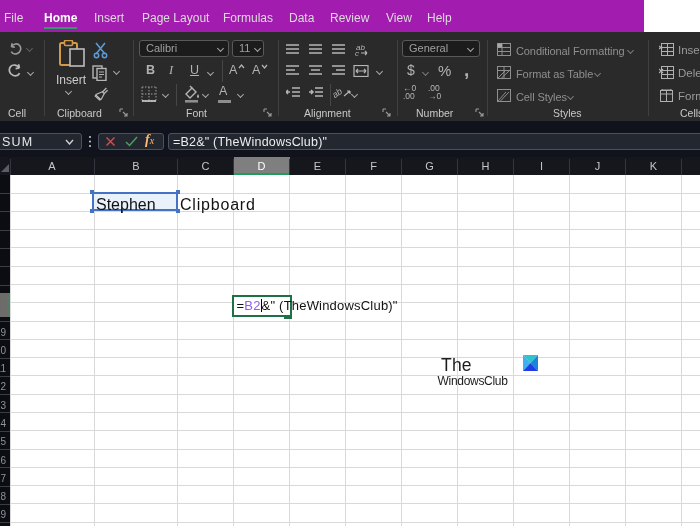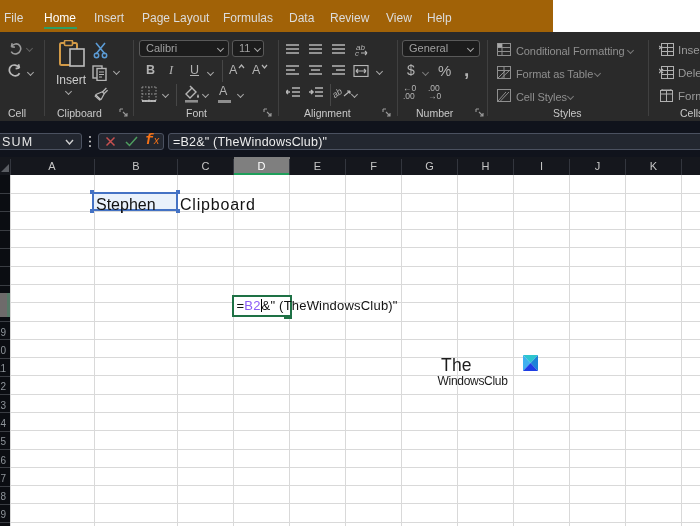--- a/index.html
+++ b/index.html
@@ -1,23 +1,23 @@
 <!DOCTYPE html>
 <html><head>
 <meta charset="utf-8">
 <style>
 *{margin:0;padding:0;box-sizing:border-box}
 html,body{width:700px;height:526px;overflow:hidden;background:#fff}
 body{font-family:"Liberation Sans",sans-serif}
 #app{position:relative;width:700px;height:526px;overflow:hidden}
 .abs{position:absolute}
 
-#topbar{position:absolute;left:0;top:0;width:553px;height:32px;background:#a16207}
+#topbar{position:absolute;left:0;top:0;width:644px;height:32px;background:#a21caf}
 .menu{position:absolute;top:11px;font-size:12px;color:#dcdcdc;white-space:nowrap}
-.menu.sel{color:#fff;font-weight:normal}
+.menu.sel{color:#fff;font-weight:bold}
 #homeline{position:absolute;left:44px;top:27px;width:33px;height:2px;background:#2e9e64}
 
 #ribbon{position:absolute;left:0;top:32px;width:700px;height:89px;background:#2a2a2a}
 .gsep{position:absolute;top:8px;height:76px;width:1px;background:#404040}
 .glabel{position:absolute;font-size:10.5px;color:#c9c9c9}
 .chv{position:absolute;width:5px;height:5px;border-right:1.3px solid #a8a8a8;border-bottom:1.3px solid #a8a8a8;transform:rotate(45deg)}
 .launch{position:absolute;width:9px;height:9px}
 .combo{position:absolute;background:#1c1c1c;border:1px solid #595959;border-radius:3px;color:#a0a0a0;font-size:11px}
 .icontxt{position:absolute;color:#b2b2b2}
 
@@ -245,21 +245,21 @@
         <path d="M1 1 L4.5 5 L8 1" stroke="#d0d0d0" stroke-width="1.4" fill="none"></path>
       </svg>
     <div class="abs" style="left:88.5px;top:15px;width:2px;height:2px;background:#cfcfcf;border-radius:50%;box-shadow:0 4.5px 0 #cfcfcf,0 9px 0 #cfcfcf"></div>
     <div class="fbox" style="left:98px;top:12px;width:66px;height:17px"></div>
     <svg class="abs" style="left:105px;top:15px" width="11" height="11" viewBox="0 0 11 11">
         <path d="M1.5 1.5 L9.5 9.5 M9.5 1.5 L1.5 9.5" stroke="#c75050" stroke-width="1.5"></path>
       </svg>
     <svg class="abs" style="left:125px;top:15px" width="13" height="11" viewBox="0 0 13 11">
         <path d="M1 6 L4.5 9.5 L12 1" stroke="#4e9e5f" stroke-width="1.5" fill="none"></path>
       </svg>
-    <div class="abs" style="left:145px;top:11px;font-size:14px;font-style:italic;color:#f97316;font-family:Liberation Mono, monospace"><b>f</b><span style="font-size:10px">x</span></div>
+    <div class="abs" style="left:145px;top:11px;font-size:14px;font-style:italic;color:#fdba74;font-family:Liberation Serif, serif"><b>f</b><span style="font-size:10px">x</span></div>
     <div class="fbox" style="left:168px;top:12px;width:540px;height:17px"></div>
     <div class="abs" style="left:173px;top:13.5px;font-size:12.5px;letter-spacing:0.2px;color:#ededed">=B2&amp;" (TheWindowsClub)"</div>
   </div>
 
   <div id="sheet">
     <svg class="abs" style="left:0;top:0" width="700" height="369" viewBox="0 0 700 369" shape-rendering="crispEdges">
       <g stroke="#d9d9d9" stroke-width="1">
         <path d="M10.5 18 V369 M94.5 18 V369 M177.5 18 V369 M233.5 18 V369 M289.5 18 V369 M345.5 18 V369 M401.5 18 V369 M457.5 18 V369 M513.5 18 V369 M569.5 18 V369 M625.5 18 V369 M681.5 18 V369"></path>
         <path d="M10 36.1 H700 M10 54.4 H700 M10 72.6 H700 M10 90.9 H700 M10 109.2 H700 M10 127.5 H700 M10 145.8 H700 M10 164 H700 M10 182.3 H700 M10 200.6 H700 M10 218.9 H700 M10 237.2 H700 M10 255.4 H700 M10 273.7 H700 M10 292 H700 M10 310.3 H700 M10 328.6 H700 M10 346.8 H700 M10 365.1 H700"></path>
       </g>

